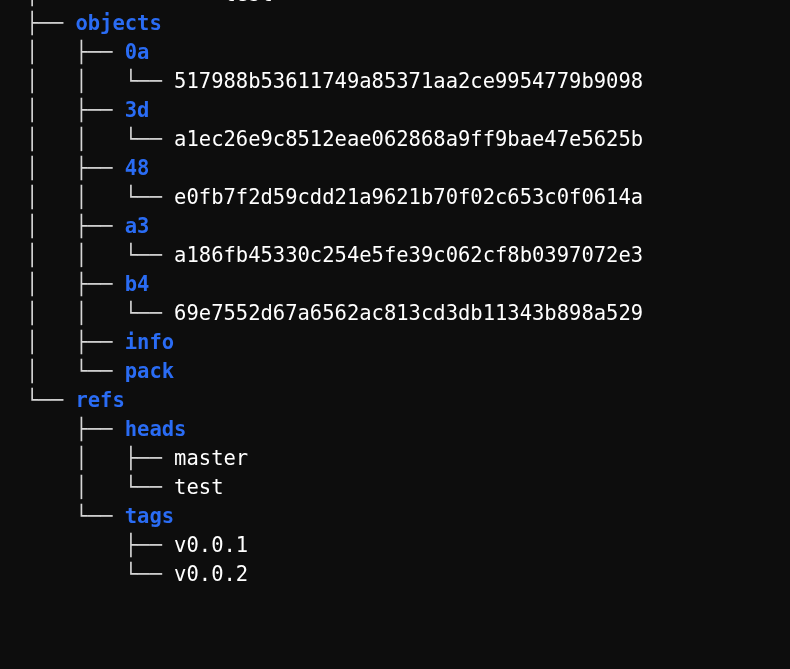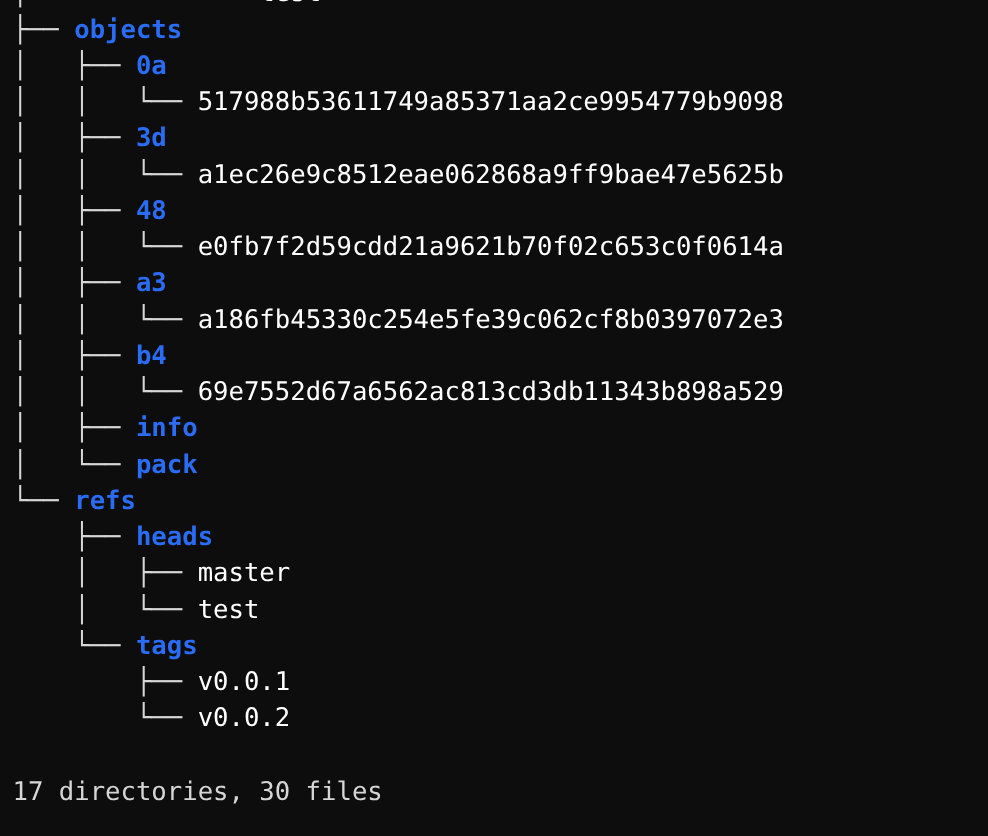--- a/index.html
+++ b/index.html
@@ -15,20 +15,21 @@
   }
 
   #terminal {
     width: 652px;
     height: 669px;
     background: #0d0d0d;
     position: relative;
     box-sizing: border-box;
     padding: 0 0 0 10px;
     overflow: hidden;
+    margin-left: 16px;
   }
 
   .tree-body {
     position: absolute;
     left: 10px;
     top: -20px;
     font-size: 20.5px;
     line-height: 29px;
     letter-spacing: 0px;
     white-space: pre;
@@ -71,19 +72,18 @@
     white-space: pre;
   }
 </style>
 </head>
 <body>
 
 <div id="terminal">
 
   <div class="tree-body"><div class="line"><span class="conn">│           └── </span><span class="file">test</span></div><div class="line"><span class="conn">├── </span><span class="dir">objects</span></div><div class="line"><span class="conn">│   ├── </span><span class="dir">0a</span></div><div class="line"><span class="conn">│   │   └── </span><span class="file">517988b53611749a85371aa2ce9954779b9098</span></div><div class="line"><span class="conn">│   ├── </span><span class="dir">3d</span></div><div class="line"><span class="conn">│   │   └── </span><span class="file">a1ec26e9c8512eae062868a9ff9bae47e5625b</span></div><div class="line"><span class="conn">│   ├── </span><span class="dir">48</span></div><div class="line"><span class="conn">│   │   └── </span><span class="file">e0fb7f2d59cdd21a9621b70f02c653c0f0614a</span></div><div class="line"><span class="conn">│   ├── </span><span class="dir">a3</span></div><div class="line"><span class="conn">│   │   └── </span><span class="file">a186fb45330c254e5fe39c062cf8b0397072e3</span></div><div class="line"><span class="conn">│   ├── </span><span class="dir">b4</span></div><div class="line"><span class="conn">│   │   └── </span><span class="file">69e7552d67a6562ac813cd3db11343b898a529</span></div><div class="line"><span class="conn">│   ├── </span><span class="dir">info</span></div><div class="line"><span class="conn">│   └── </span><span class="dir">pack</span></div><div class="line"><span class="conn">└── </span><span class="dir">refs</span></div><div class="line"><span class="conn">    ├── </span><span class="dir">heads</span></div><div class="line"><span class="conn">    │   ├── </span><span class="file">master</span></div><div class="line"><span class="conn">    │   └── </span><span class="file">test</span></div><div class="line"><span class="conn">    └── </span><span class="dir">tags</span></div><div class="line"><span class="conn">        ├── </span><span class="file">v0.0.1</span></div><div class="line"><span class="conn">        └── </span><span class="file">v0.0.2</span></div></div>
 
-  <div class="summary-line">17 directories, 30 files</div>
 
   <div class="prompt-line">
     
   </div>
 
 </div>
 
 </body></html>

